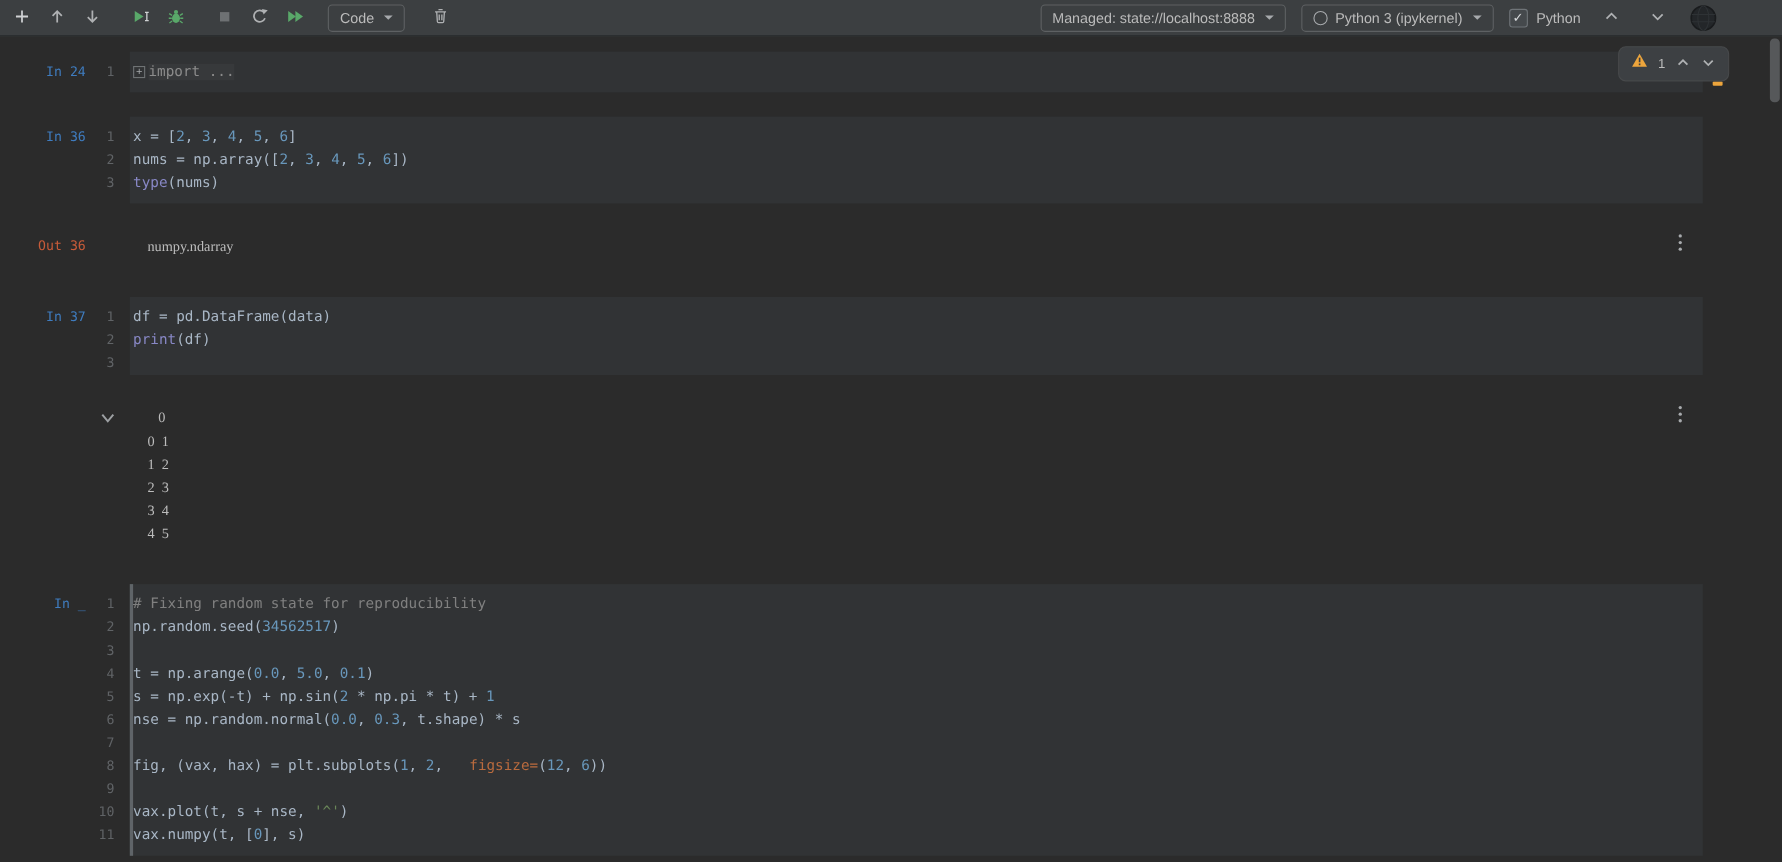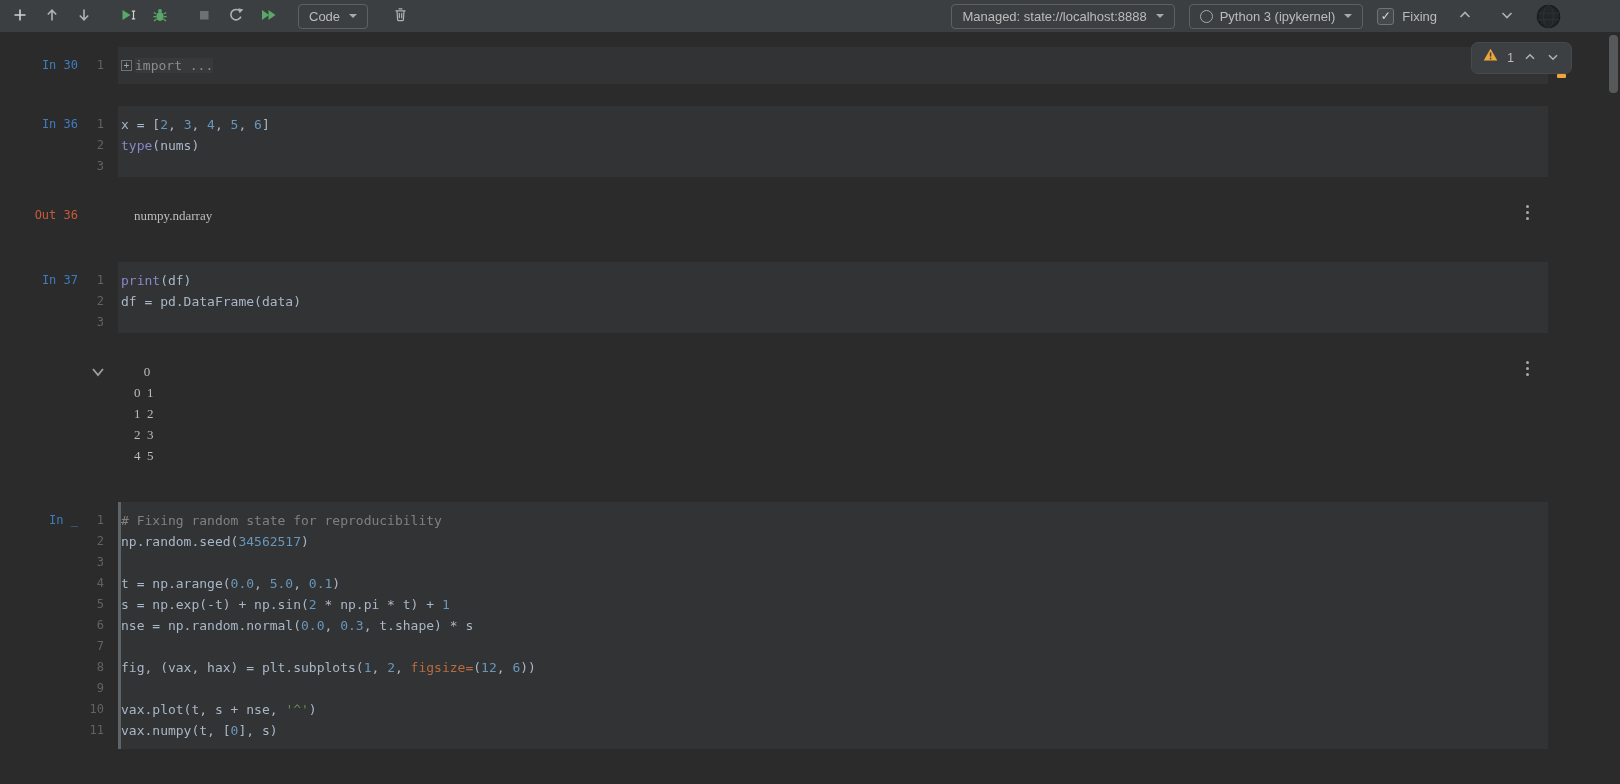--- a/index.html
+++ b/index.html
@@ -46,21 +46,21 @@
   .lbl.out{color:var(--out-label,#C75B39);}
   .ln{width:26px;flex:none;text-align:right;font-size:12px;color:var(--line-number,#606366);}
   .cellbg{flex:1;background:#313335;margin-right:72px;padding:8px 0 8px 3px;box-sizing:border-box;cursor:text;}
   .cellbg.active{border-left:3px solid #5F6468;padding-left:0;}
   .codeline{height:21px;white-space:pre;color:var(--syntax-default,#A9B7C6);}
   .tk-d{color:var(--syntax-default,#A9B7C6);}
   .tk-n{color:var(--syntax-number,#6897BB);}
   .tk-b{color:var(--syntax-builtin,#8888C6);}
   .tk-c{color:var(--syntax-comment,#808080);}
   .tk-s{color:var(--syntax-string,#6A8759);}
-  .tk-k{color:var(--syntax-kwarg,#BA6B3E);}
+  .tk-k{color:var(--syntax-kwarg,#BA6B3E);margin-left:16px;}
   .tk-f{color:var(--syntax-folded,#8C8C8C);background:#37393B;}
   .foldbox{display:inline-block;width:11px;height:11px;line-height:10px;border:1px solid #6F7375;
     color:#A7AAAD;font-size:10px;text-align:center;margin-right:3px;vertical-align:1px;
     box-sizing:border-box;cursor:pointer;font-family:"Liberation Sans",sans-serif;}
   .outrow{display:flex;position:relative;margin:22px 0 30px;padding:6px 0;}
   .outrow .gutter{padding-top:0;}
   .outchev{margin-left:auto;margin-right:12px;display:flex;align-items:center;cursor:pointer;}
   .outbody{flex:1;padding-left:16px;color:var(--output-text,#BDBDBD);}
   .outline{height:21px;white-space:pre;font-family:Liberation Serif, serif;}
   .kebab{position:absolute;right:86px;top:4px;height:19px;width:14px;display:flex;flex-direction:column;
@@ -145,21 +145,21 @@
     </button>
     <button class="tb-btn">
       <span class="kcirc"></span>
       <span>Python 3 (ipykernel)</span>
       <span class="caret"></span>
     </button>
     <label class="trusted">
       <span class="cb">
           <span>✓</span>
         </span>
-      <span>Fixing</span>
+      <span>Python</span>
     </label>
     <button class="icon-btn">
       <span><svg width="16" height="16" viewBox="0 0 16 16">
             <polyline points="3.5,10 8,5.5 12.5,10" fill="none" stroke="#AFB1B3" stroke-width="1.6"></polyline>
           </svg></span>
     </button>
     <button class="icon-btn">
       <span><svg width="16" height="16" viewBox="0 0 16 16">
             <polyline points="3.5,6 8,10.5 12.5,6" fill="none" stroke="#AFB1B3" stroke-width="1.6"></polyline>
           </svg></span>
@@ -172,21 +172,21 @@
         </svg>
     </span>
   </div>
 </div>
 
 <div class="notebook">
   <div>
       <div class="cellrow">
         <div class="gutter">
           <div class="gutline">
-            <span class="lbl">In 30</span>
+            <span class="lbl">In 24</span>
             <span class="ln">1</span>
           </div>
         </div>
         <div class="cellbg">
           <div class="codeline"><span class="foldbox">+</span><span class="tk-f">import ...</span></div>
         </div>
       </div>
       <div class="cellrow">
         <div class="gutter">
           <div class="gutline">
@@ -197,20 +197,21 @@
             <span class="lbl"></span>
             <span class="ln">2</span>
           </div>
           <div class="gutline">
             <span class="lbl"></span>
             <span class="ln">3</span>
           </div>
         </div>
         <div class="cellbg">
           <div class="codeline"><span class="tk-d">x = [</span><span class="tk-n">2</span><span class="tk-d">, </span><span class="tk-n">3</span><span class="tk-d">, </span><span class="tk-n">4</span><span class="tk-d">, </span><span class="tk-n">5</span><span class="tk-d">, </span><span class="tk-n">6</span><span class="tk-d">]</span></div>
+          <div class="codeline"><span class="tk-d">nums = np.array([</span><span class="tk-n">2</span><span class="tk-d">, </span><span class="tk-n">3</span><span class="tk-d">, </span><span class="tk-n">4</span><span class="tk-d">, </span><span class="tk-n">5</span><span class="tk-d">, </span><span class="tk-n">6</span><span class="tk-d">])</span></div>
           <div class="codeline"><span class="tk-b">type</span><span class="tk-d">(nums)</span></div>
         </div>
       </div>
       <div class="outrow">
         <div class="gutter">
           <div class="gutline">
             <span class="lbl out">Out 36</span>
           </div>
         </div>
         <div class="outbody">
@@ -231,39 +232,40 @@
           <div class="gutline">
             <span class="lbl"></span>
             <span class="ln">2</span>
           </div>
           <div class="gutline">
             <span class="lbl"></span>
             <span class="ln">3</span>
           </div>
         </div>
         <div class="cellbg">
+          <div class="codeline"><span class="tk-d">df = pd.DataFrame(data)</span></div>
           <div class="codeline"><span class="tk-b">print</span><span class="tk-d">(df)</span></div>
-          <div class="codeline"><span class="tk-d">df = pd.DataFrame(data)</span></div>
         </div>
       </div>
       <div class="outrow">
         <div class="gutter">
           <div class="gutline">
             <span class="outchev">
               <svg width="16" height="16" viewBox="0 0 16 16">
                 <polyline points="3,5 8,11 13,5" fill="none" stroke="#9DA0A3" stroke-width="1.8"></polyline>
               </svg>
             </span>
           </div>
         </div>
         <div class="outbody">
           <div class="outline">   0</div>
           <div class="outline">0  1</div>
           <div class="outline">1  2</div>
           <div class="outline">2  3</div>
+          <div class="outline">3  4</div>
           <div class="outline">4  5</div>
         </div>
         <span class="kebab">
           <i></i>
           <i></i>
           <i></i>
         </span>
       </div>
       <div class="cellrow">
         <div class="gutter">

